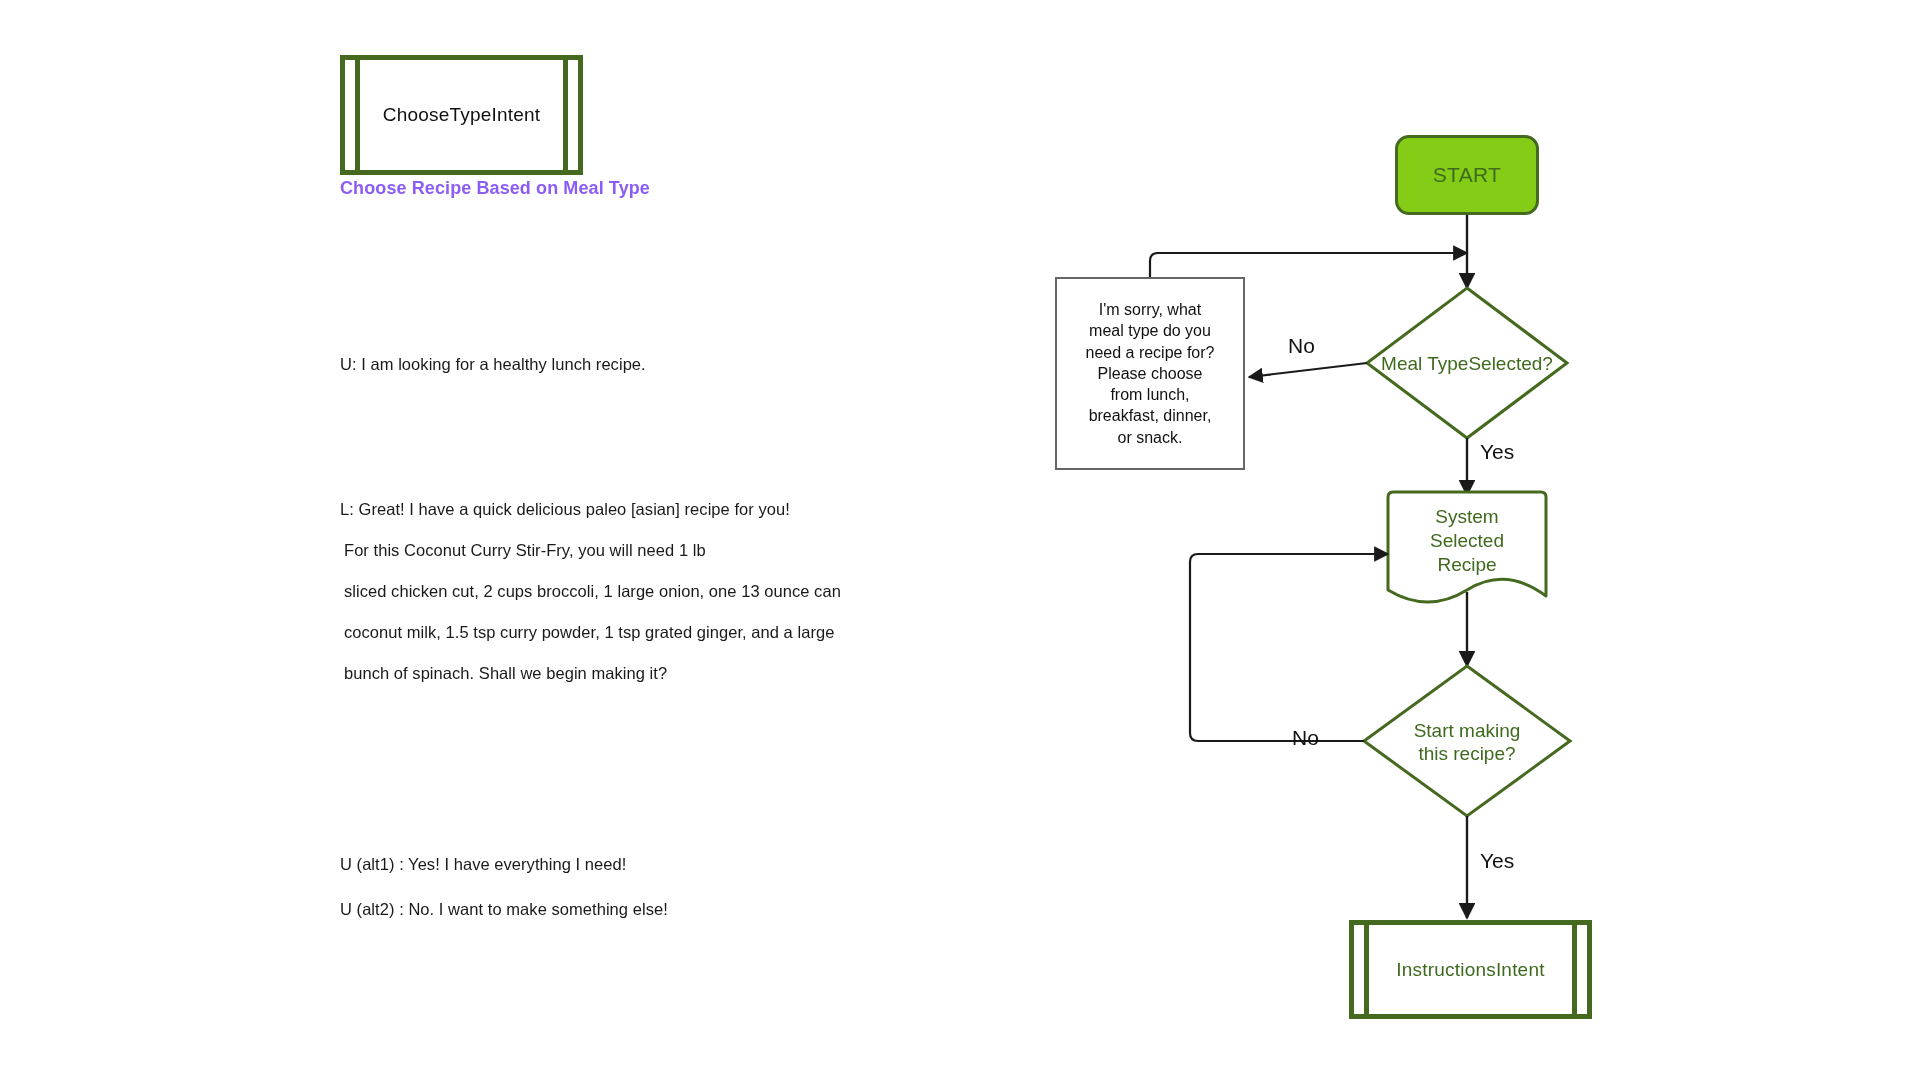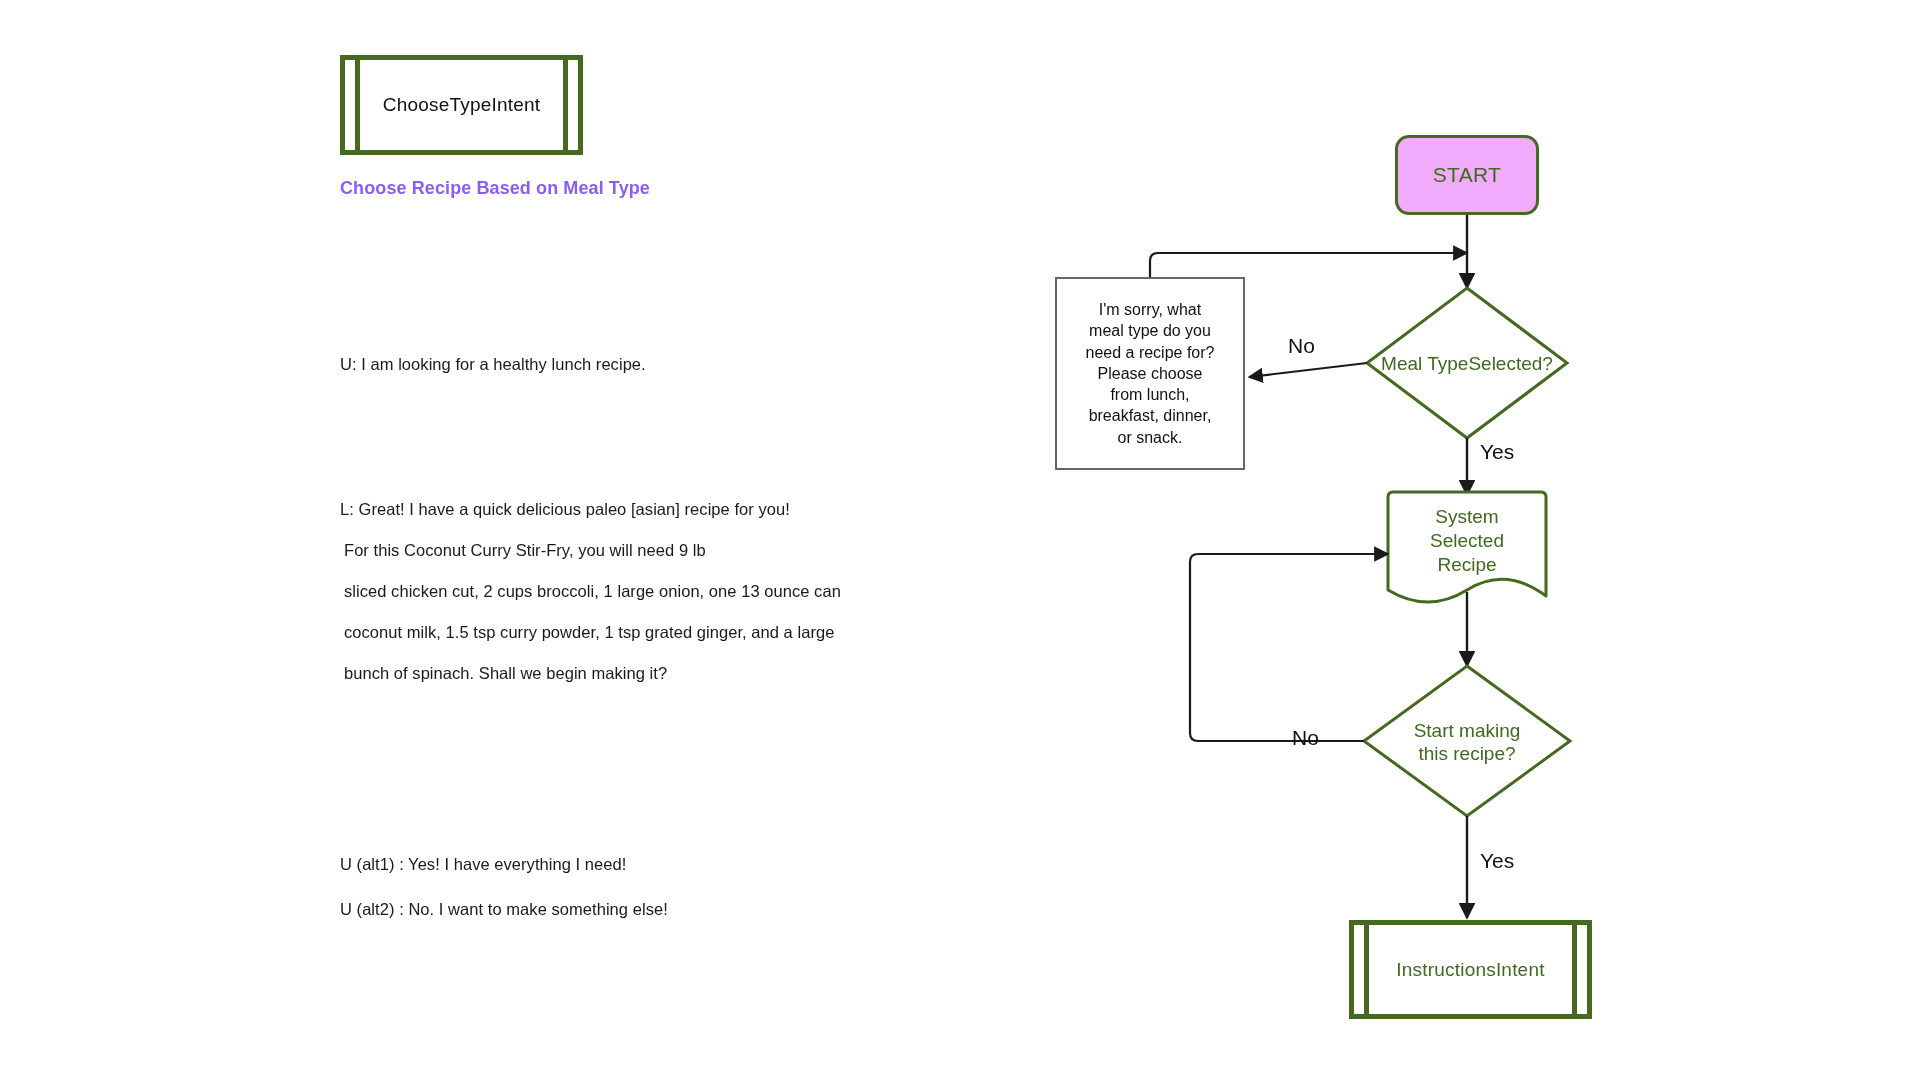--- a/index.html
+++ b/index.html
@@ -47,21 +47,21 @@
     z-index: 2;
     font-size: 19px;
     letter-spacing: .2px;
     white-space: nowrap;
   }
 
   #choose-type-intent {
     left: 340px;
     top: 55px;
     width: 243px;
-    height: 100px;
+    height: 120px;
   }
   #choose-type-intent .intent-label { color: #111111; }
 
   #page-title {
     position: absolute;
     left: 340px;
     top: 178px;
     font-size: 18px;
     font-weight: bold;
     letter-spacing: .1px;
@@ -84,21 +84,21 @@
   }
 
   
   #node-start {
     left: 1395px;
     top: 135px;
     width: 144px;
     height: 80px;
     border: 3px solid #44691f;
     border-radius: 14px;
-    background: #f0abfc;
+    background: #84cc16;
     display: flex;
     align-items: center;
     justify-content: center;
   }
   #node-start .node-label {
     color: #3f6a1e;
     font-size: 21px;
     letter-spacing: .3px;
   }
 
@@ -173,21 +173,21 @@
     <span class="bar left"></span>
     <span class="bar right"></span>
     <span class="intent-label">ChooseTypeIntent</span>
   </div>
 
   <div id="page-title">Choose Recipe Based on Meal Type</div>
 
   <div class="transcript-line" style="left:340px; top:355px;">U: I am looking for a healthy lunch recipe.</div>
 
   <div class="transcript-line" style="left:340px; top:500px;">L: Great! I have a quick delicious paleo [asian] recipe for you!</div>
-  <div class="transcript-line" style="left:344px; top:541px;">For this Coconut Curry Stir-Fry, you will need 9 lb</div>
+  <div class="transcript-line" style="left:344px; top:541px;">For this Coconut Curry Stir-Fry, you will need 1 lb</div>
   <div class="transcript-line" style="left:344px; top:582px;">sliced chicken cut,  2 cups broccoli, 1 large onion, one 13 ounce can</div>
   <div class="transcript-line" style="left:344px; top:623px;">coconut milk, 1.5 tsp curry powder, 1 tsp grated ginger, and a large</div>
   <div class="transcript-line" style="left:344px; top:664px;">bunch of spinach. Shall we begin making it?</div>
 
   <div class="transcript-line" style="left:340px; top:855px;">U (alt1) : Yes! I have everything I need!</div>
   <div class="transcript-line" style="left:340px; top:900px;">U (alt2) : No. I want to make something else!</div>
 
   <svg width="1920" height="1080" style="position:absolute;left:0;top:0;pointer-events:none;">
     <defs>
       <marker id="arrowhead" viewBox="0 0 10 10" refX="9" refY="5" markerWidth="7" markerHeight="7" orient="auto-start-reverse">

